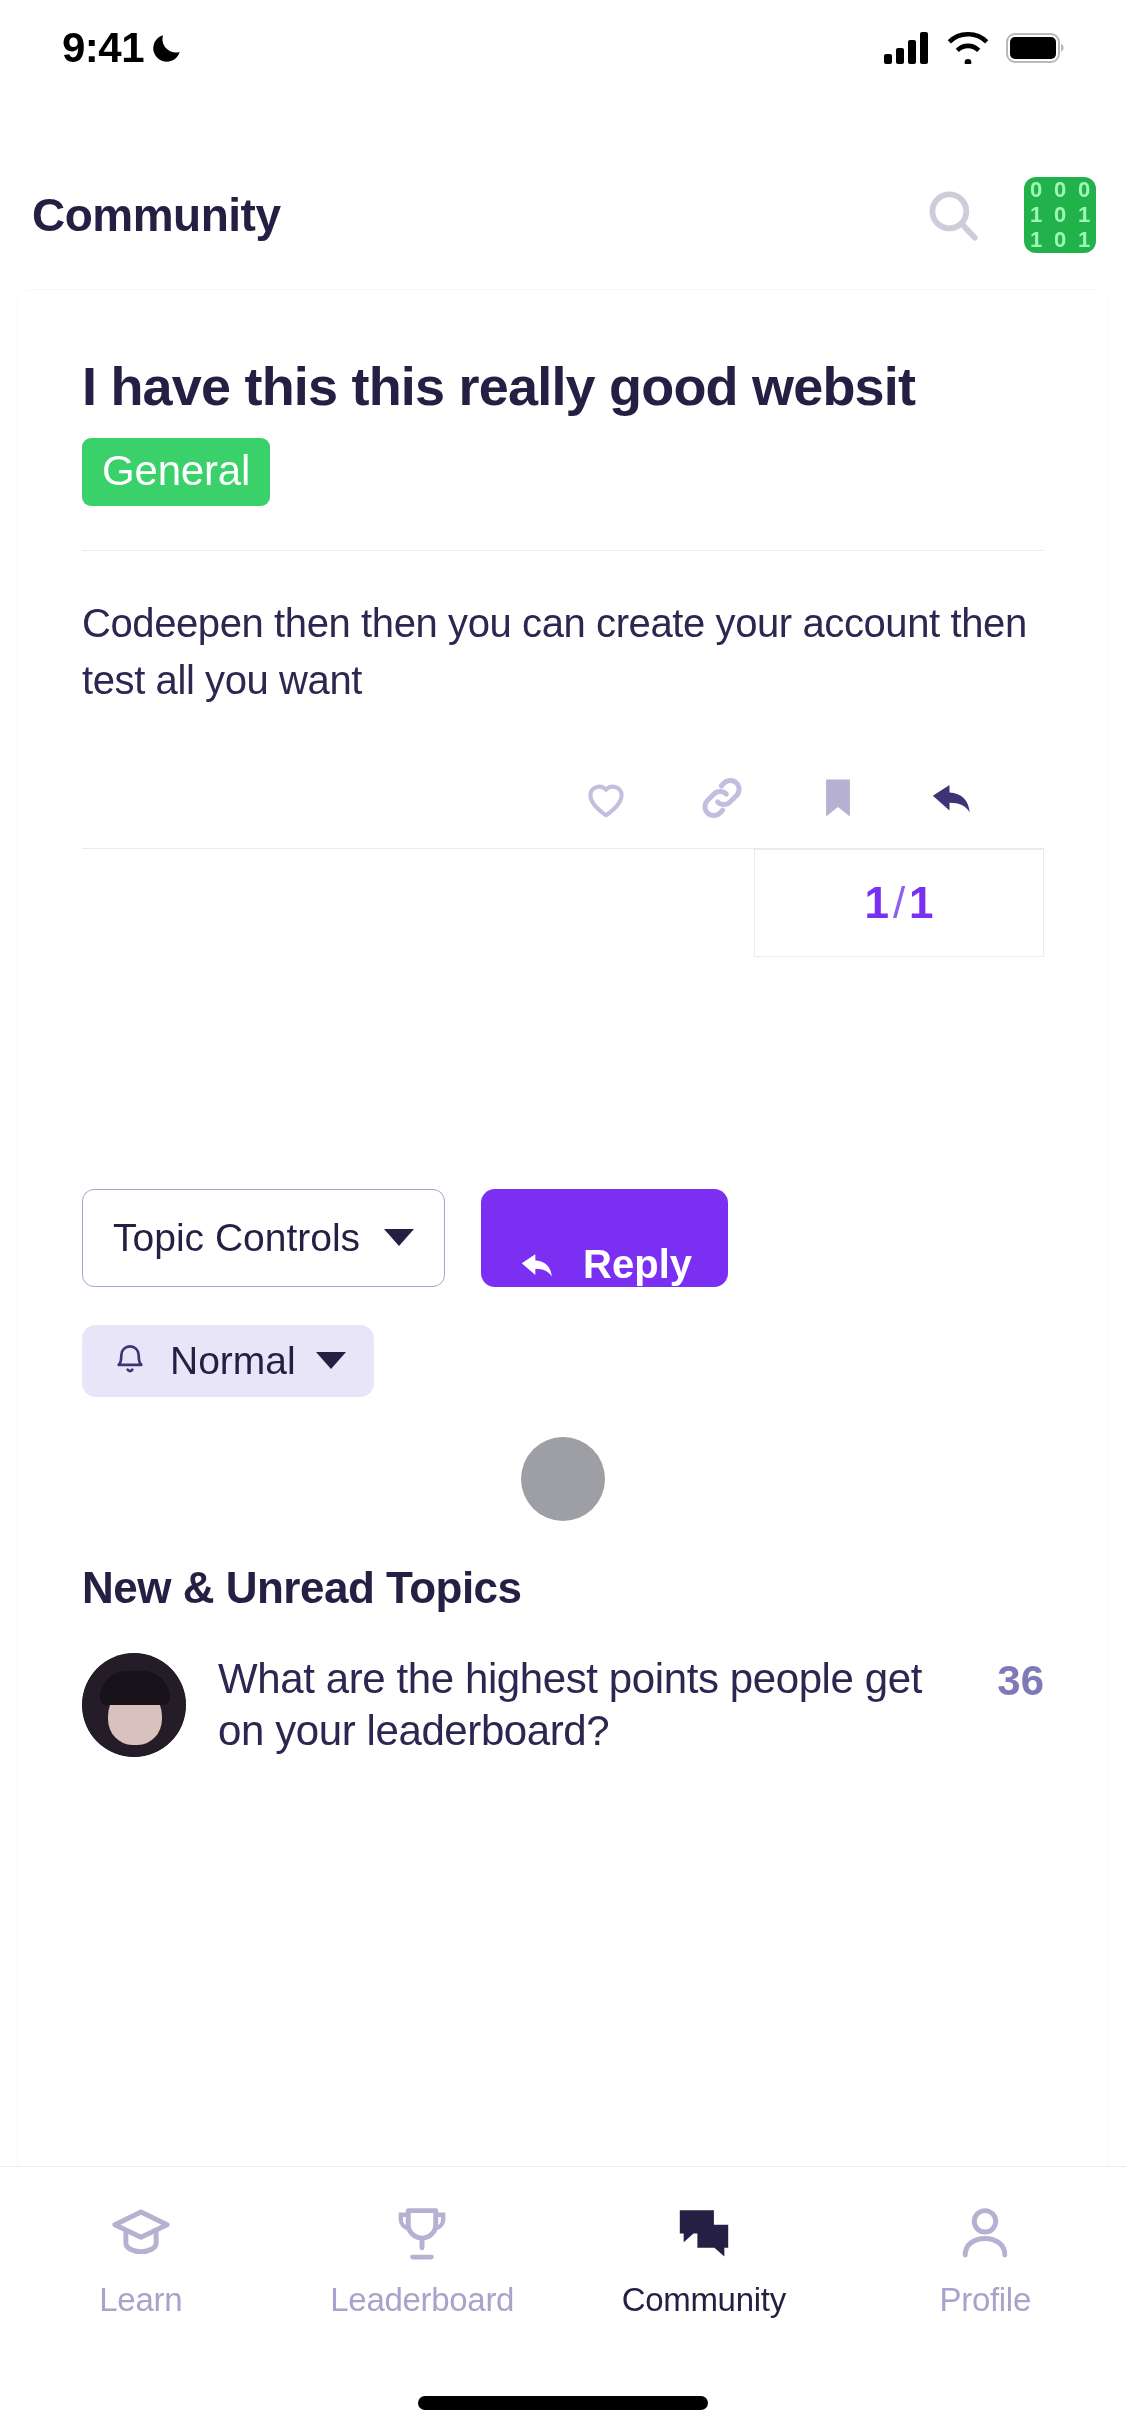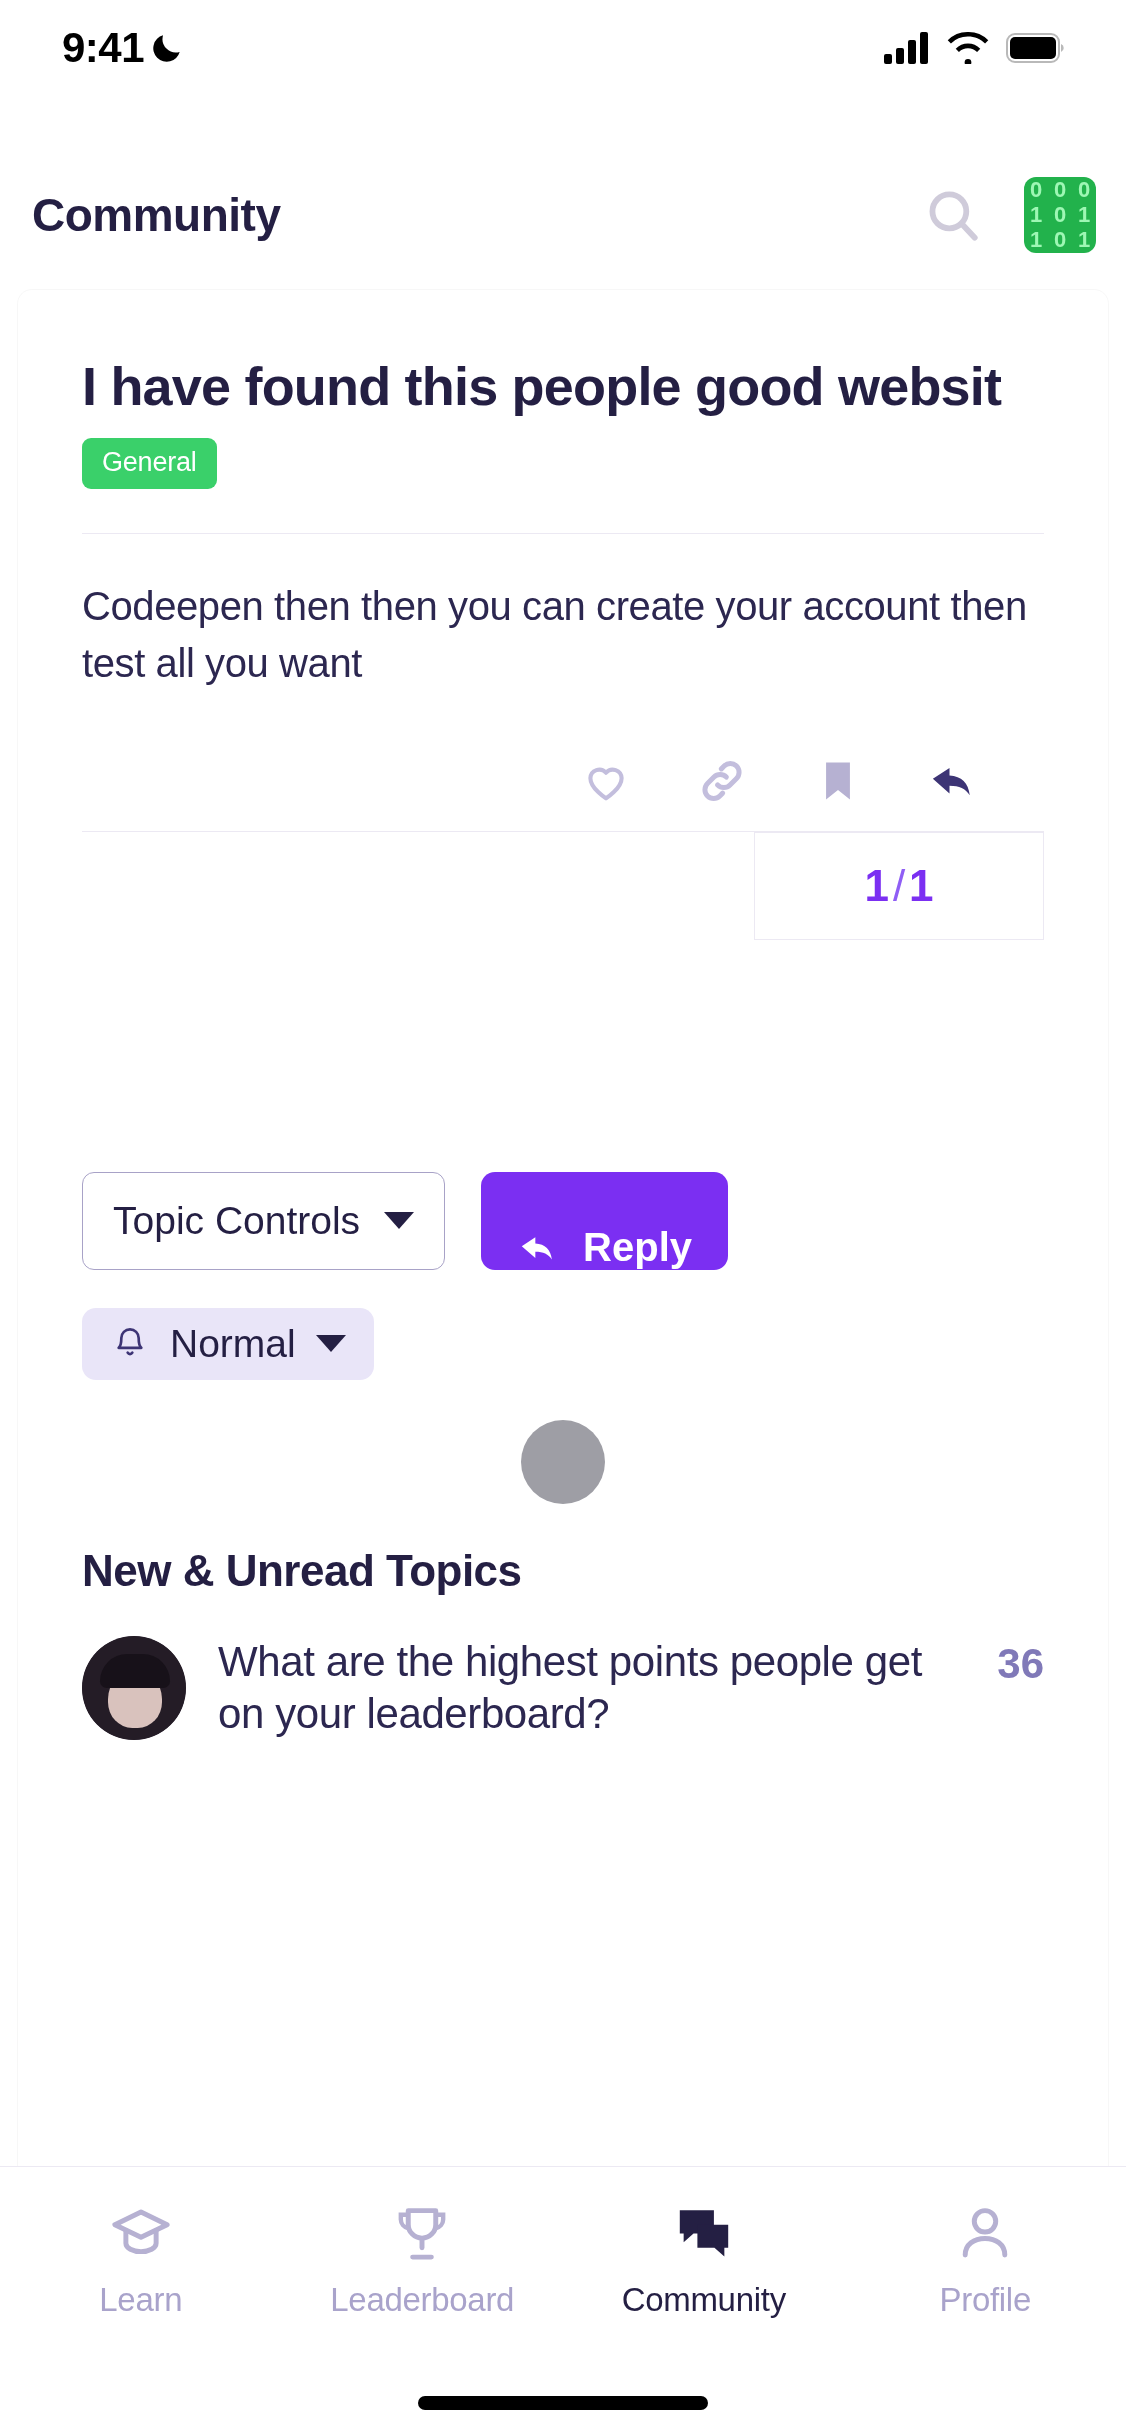--- a/index.html
+++ b/index.html
@@ -47,21 +47,21 @@
     overflow:hidden;
   }
   .post-title {
     margin-top:66px;
     font-size:54px; font-weight:700; color:#241f43;
     line-height:1.14; letter-spacing:-0.8px;
   }
   .badge {
     display:inline-block; margin-top:20px;
     background:#3ad06a; color:#ffffff;
-    font-size:27px; padding:9px 20px 11px; border-radius:9px;
+    font-size:42px; padding:9px 20px 11px; border-radius:9px;
     letter-spacing:-0.2px;
   }
   .divider { height:1px; background:#ece9f3; margin-top:44px; }
 
   .author-row { display:flex; align-items:center; margin-top:35px; }
   .avatar-yellow {
     width:96px; height:96px; border-radius:50%;
     background:#fdf3b8; position:relative; overflow:hidden; flex:0 0 auto;
   }
   .avatar-yellow .blob1 {
@@ -194,21 +194,21 @@
         <span>1</span>
         <span>1</span>
         <span>0</span>
         <span>1</span>
       </div>
     </div>
   </div>
 
   <div class="card">
 
-    <div class="post-title">I have found this people good websit</div>
+    <div class="post-title">I have this this really good websit</div>
     <div><span class="badge">General</span></div>
 
     <div class="divider"></div>
 
 
     <div class="post-body">Codeepen then then you can create your account then test all you want</div>
 
     <div class="actions">
       <div class="action-btn">
         <svg width="52" height="52" viewBox="0 0 24 24">

